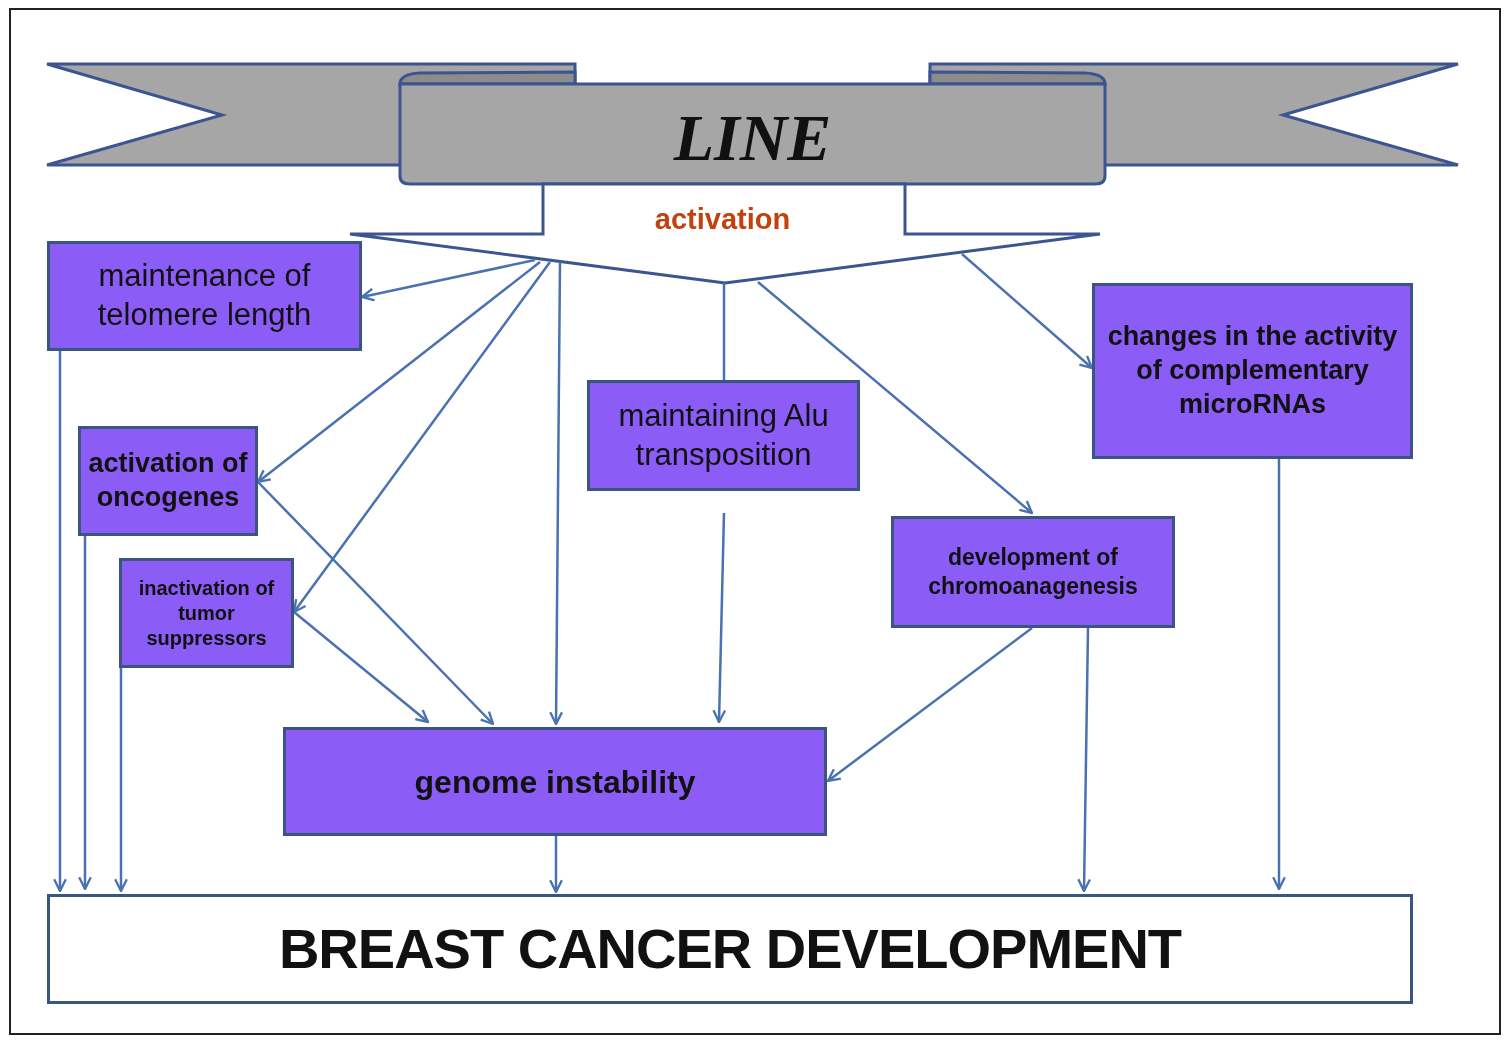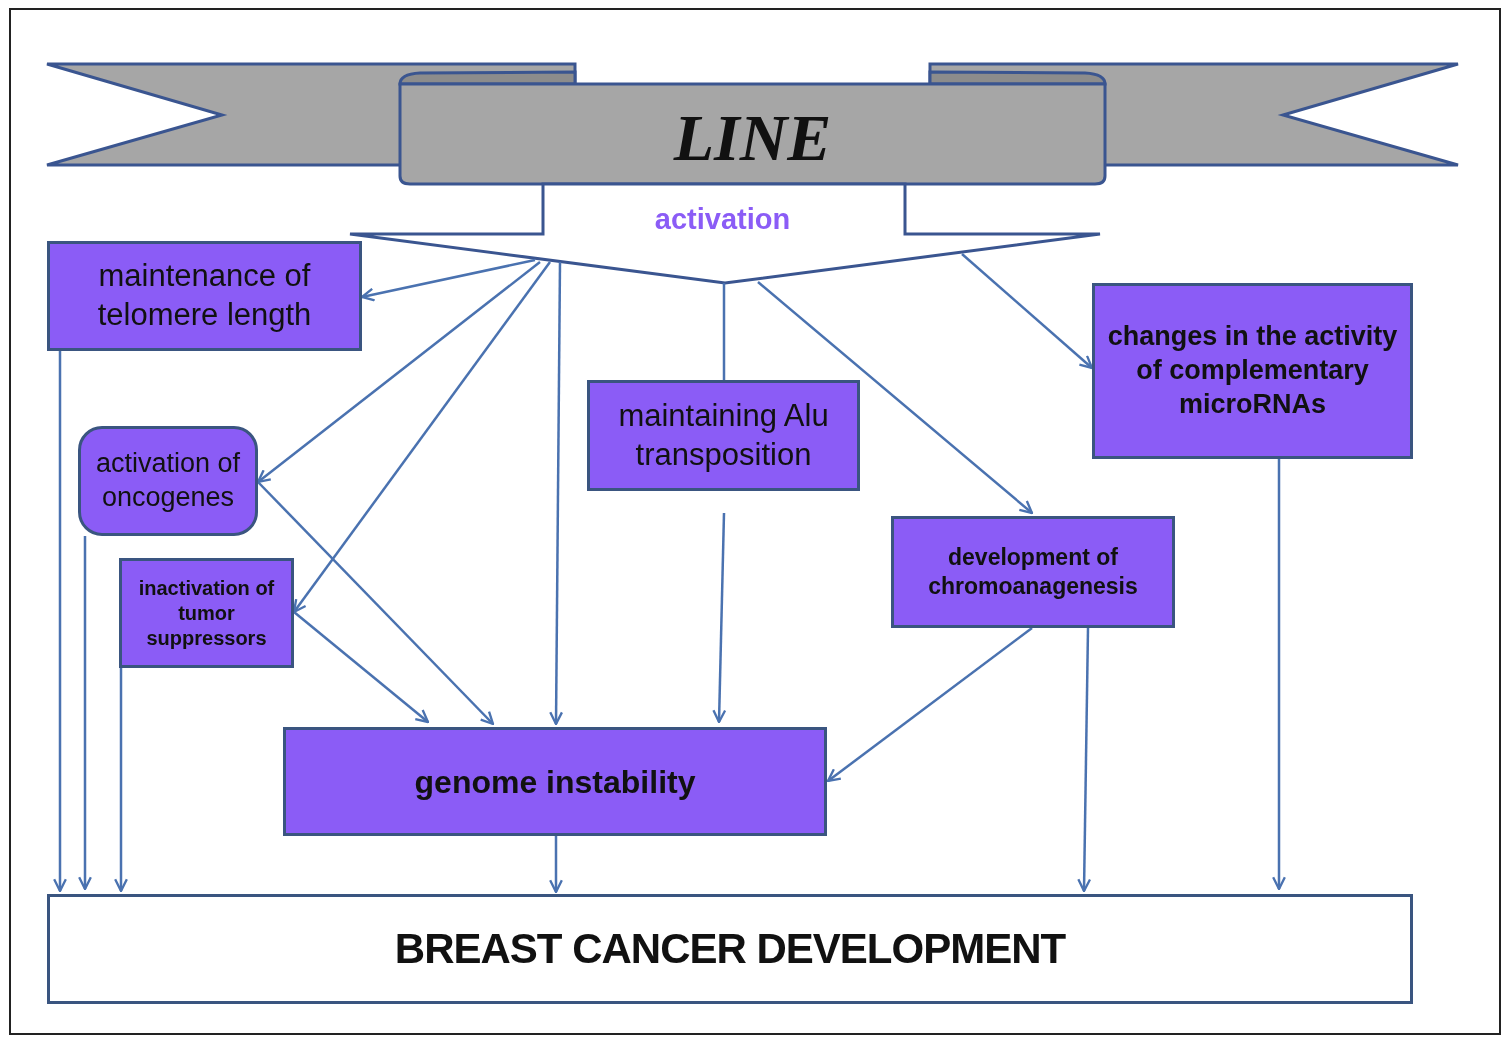--- a/index.html
+++ b/index.html
@@ -3,31 +3,31 @@
 <meta charset="utf-8">
 <style>
   html, body { margin: 0; padding: 0; background: #ffffff; }
   body { width: 1512px; height: 1046px; position: relative; overflow: hidden; font-family: "Liberation Sans", sans-serif; }
   #frame { position: absolute; left: 9px; top: 8px; width: 1492px; height: 1027px; border: 2px solid #222; box-sizing: border-box; background: #fff; }
   #diagram { position: absolute; left: 0; top: 0; }
   .box { position: absolute; background: #8b5cf6; border: 3px solid #3a5580; box-sizing: border-box;
          display: flex; align-items: center; justify-content: center; text-align: center; color: #111; line-height: 1.25; }
   .box span { display: block; }
   #b-telomere { left: 47px; top: 241px; width: 315px; height: 110px; font-size: 31px; }
-  #b-oncogenes { left: 78px; top: 426px; width: 180px; height: 110px; font-size: 27px; font-weight: normal; border-radius: 24px; }
+  #b-oncogenes { left: 78px; top: 426px; width: 180px; height: 110px; font-size: 27px; font-weight: bold; }
   #b-suppressors { left: 119px; top: 558px; width: 175px; height: 110px; font-size: 20px; font-weight: bold; }
   #b-alu { left: 587px; top: 380px; width: 273px; height: 111px; font-size: 31px; }
   #b-chromo { left: 891px; top: 516px; width: 284px; height: 112px; font-size: 23px; font-weight: bold; }
   #b-micro { left: 1092px; top: 283px; width: 321px; height: 176px; font-size: 27px; font-weight: bold; }
   #b-genome { left: 283px; top: 727px; width: 544px; height: 109px; font-size: 32px; font-weight: bold; }
   #b-breast { left: 47px; top: 894px; width: 1366px; height: 110px; background: #ffffff; border: 3px solid #3a5580;
-              font-size: 42px; font-weight: bold; letter-spacing: -1px; }
+              font-size: 56px; font-weight: bold; letter-spacing: -1px; }
   #line-title { position: absolute; left: 400px; top: 95px; width: 705px; height: 85px; display: flex; align-items: center; justify-content: center;
                 font-family: "Liberation Serif", serif; font-weight: bold; font-size: 66px; color: #111; font-style: italic; }
-  #activation-label { position: absolute; left: 620px; top: 203px; width: 205px; text-align: center; font-weight: bold; font-size: 29px; color: #8b5cf6; }
+  #activation-label { position: absolute; left: 620px; top: 203px; width: 205px; text-align: center; font-weight: bold; font-size: 29px; color: #c2410c; }
 </style>
 </head>
 <body>
 
 <div id="frame"></div>
 
 <svg id="diagram" width="1512" height="1046">
   <defs>
     <marker id="arrowhead" viewBox="0 0 12 12" refX="11" refY="6" markerWidth="14" markerHeight="14" orient="auto" markerUnits="userSpaceOnUse">
       <path d="M1,1 L11,6 L1,11" fill="none" stroke="#4a72b0" stroke-width="2"></path>

